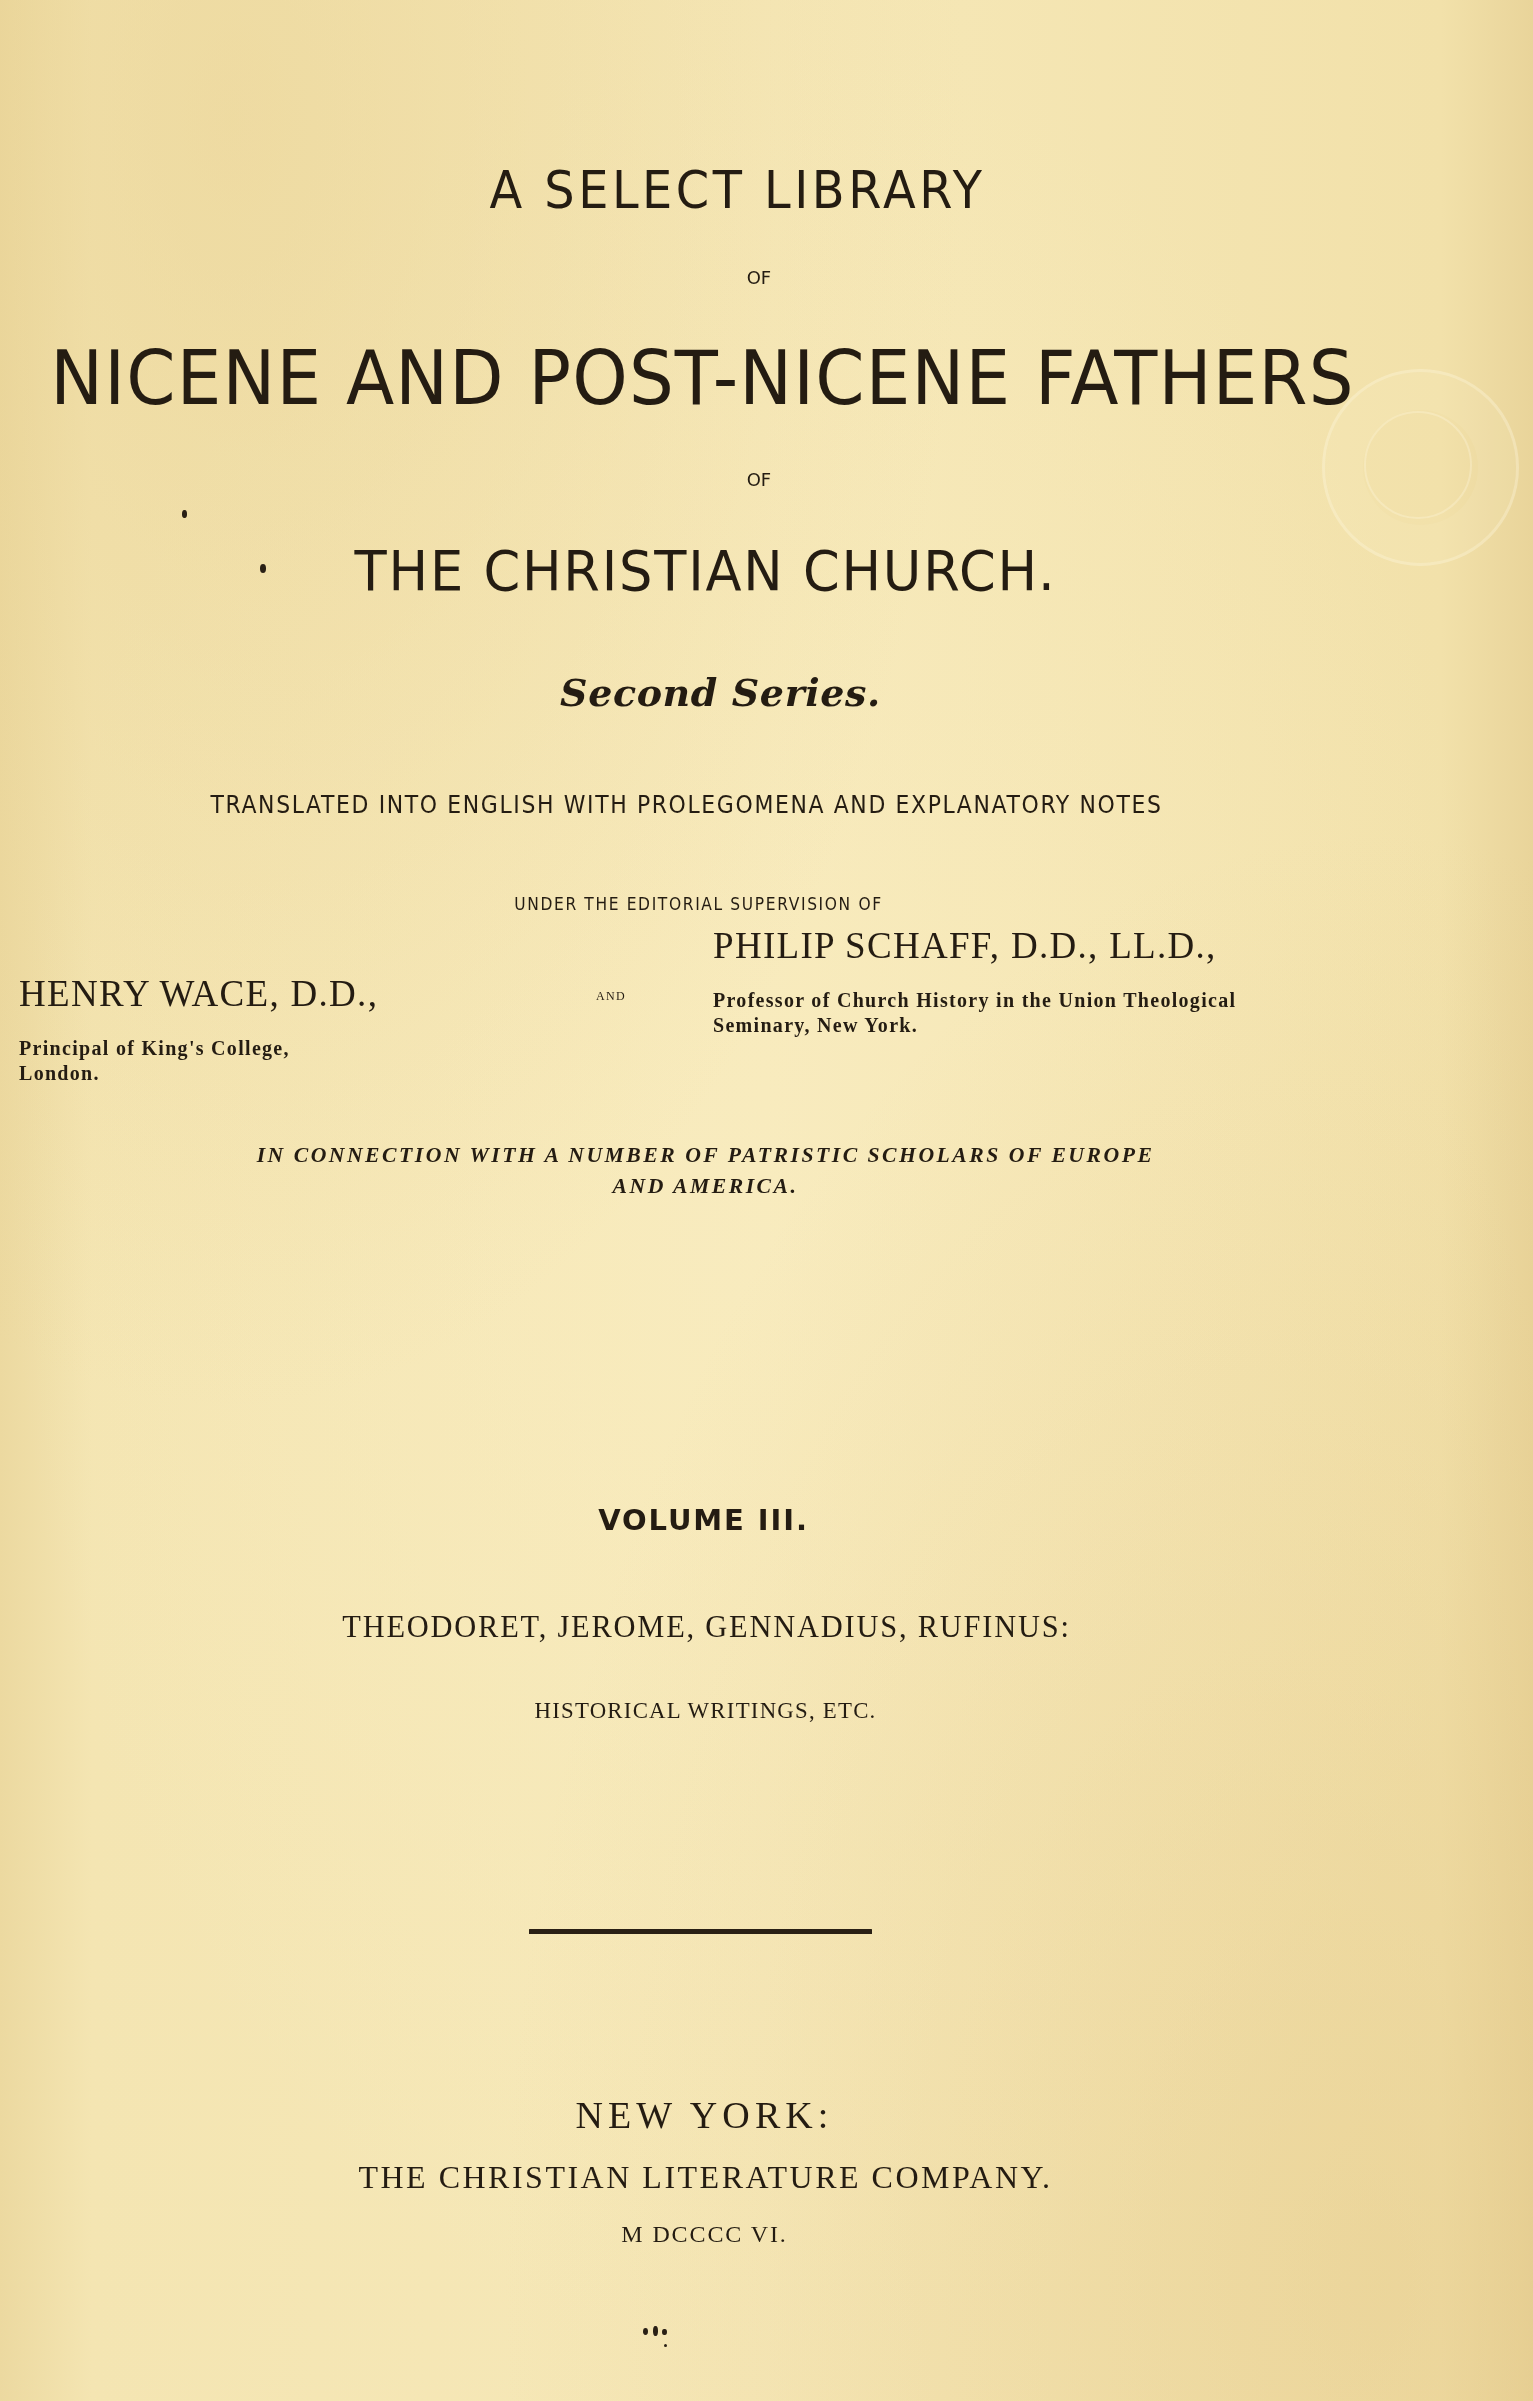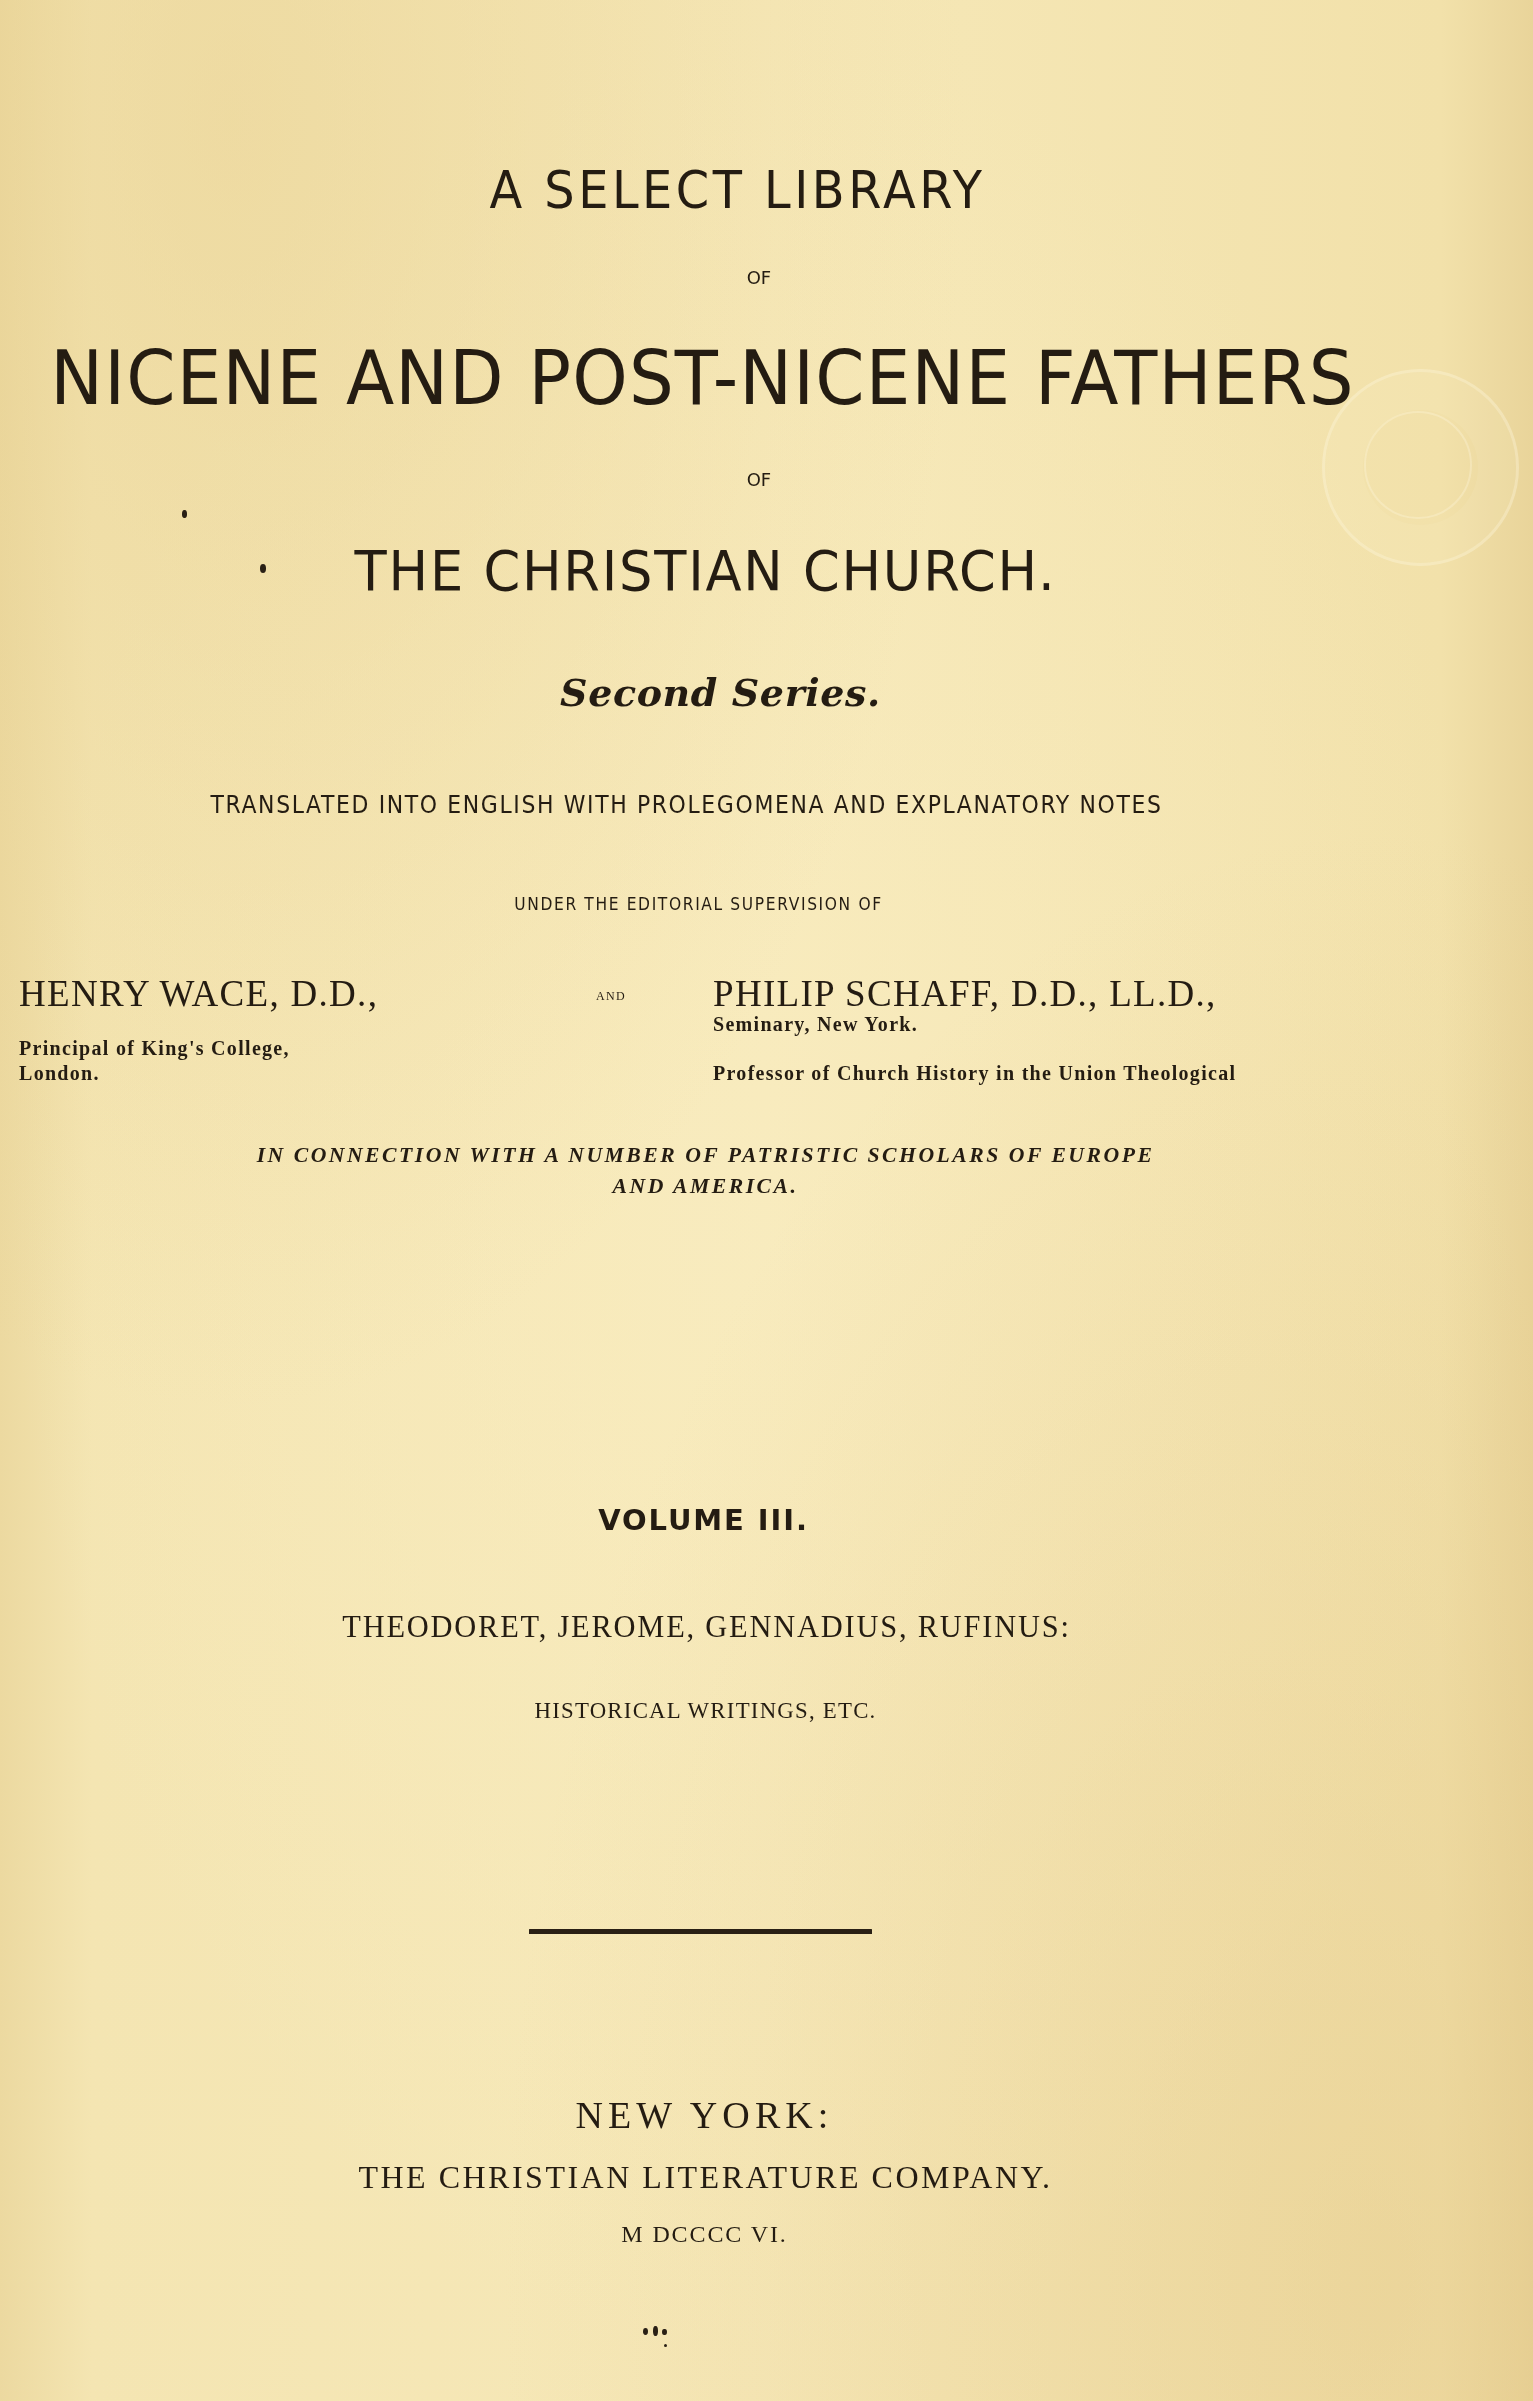--- a/index.html
+++ b/index.html
@@ -99,21 +99,21 @@
     #ed-and {
       left: 573px;
       top: 989px;
       width: 76px;
       font-size: 12px;
       letter-spacing: 1.3px;
       text-align: center;
     }
     #ed-schaff {
       left: 713px;
-      top: 975px;
+      top: 927px;
       width: 682px;
     }
     .ed-name {
       font-size: 37px;
       letter-spacing: 1.3px;
       line-height: 1;
       display: block;
     }
     .ed-title {
       font-weight: bold;
@@ -225,22 +225,22 @@
 <div class="editor" id="ed-wace">
   <span class="ed-name">HENRY WACE, D.D.,</span>
   <span class="ed-title">Principal of King's College,</span>
   <span class="ed-title" style="margin-top:0">London.</span>
 </div>
 
 <div class="editor" id="ed-and">AND</div>
 
 <div class="editor" id="ed-schaff">
   <span class="ed-name">PHILIP SCHAFF, D.D., LL.D.,</span>
+  <span class="ed-title">Professor of Church History in the Union Theological</span>
   <span class="ed-title" style="margin-top:0">Seminary, New York.</span>
-  <span class="ed-title">Professor of Church History in the Union Theological</span>
 </div>
 
 <div class="line" id="t-connection">
   <span>IN CONNECTION WITH A NUMBER OF PATRISTIC SCHOLARS OF EUROPE</span>
   <span>AND AMERICA.</span>
 </div>
 
 <div class="line" id="t-volume">VOLUME III.</div>
 <div class="line condensed" id="t-authors" style="font-family:'Liberation Serif',serif;transform:scaleX(0.95);">THEODORET, JEROME, GENNADIUS, RUFINUS:</div>
 <div class="line condensed" id="t-historical" style="font-family:'Liberation Serif',serif;transform:scaleX(0.95);">HISTORICAL WRITINGS, ETC.</div>

